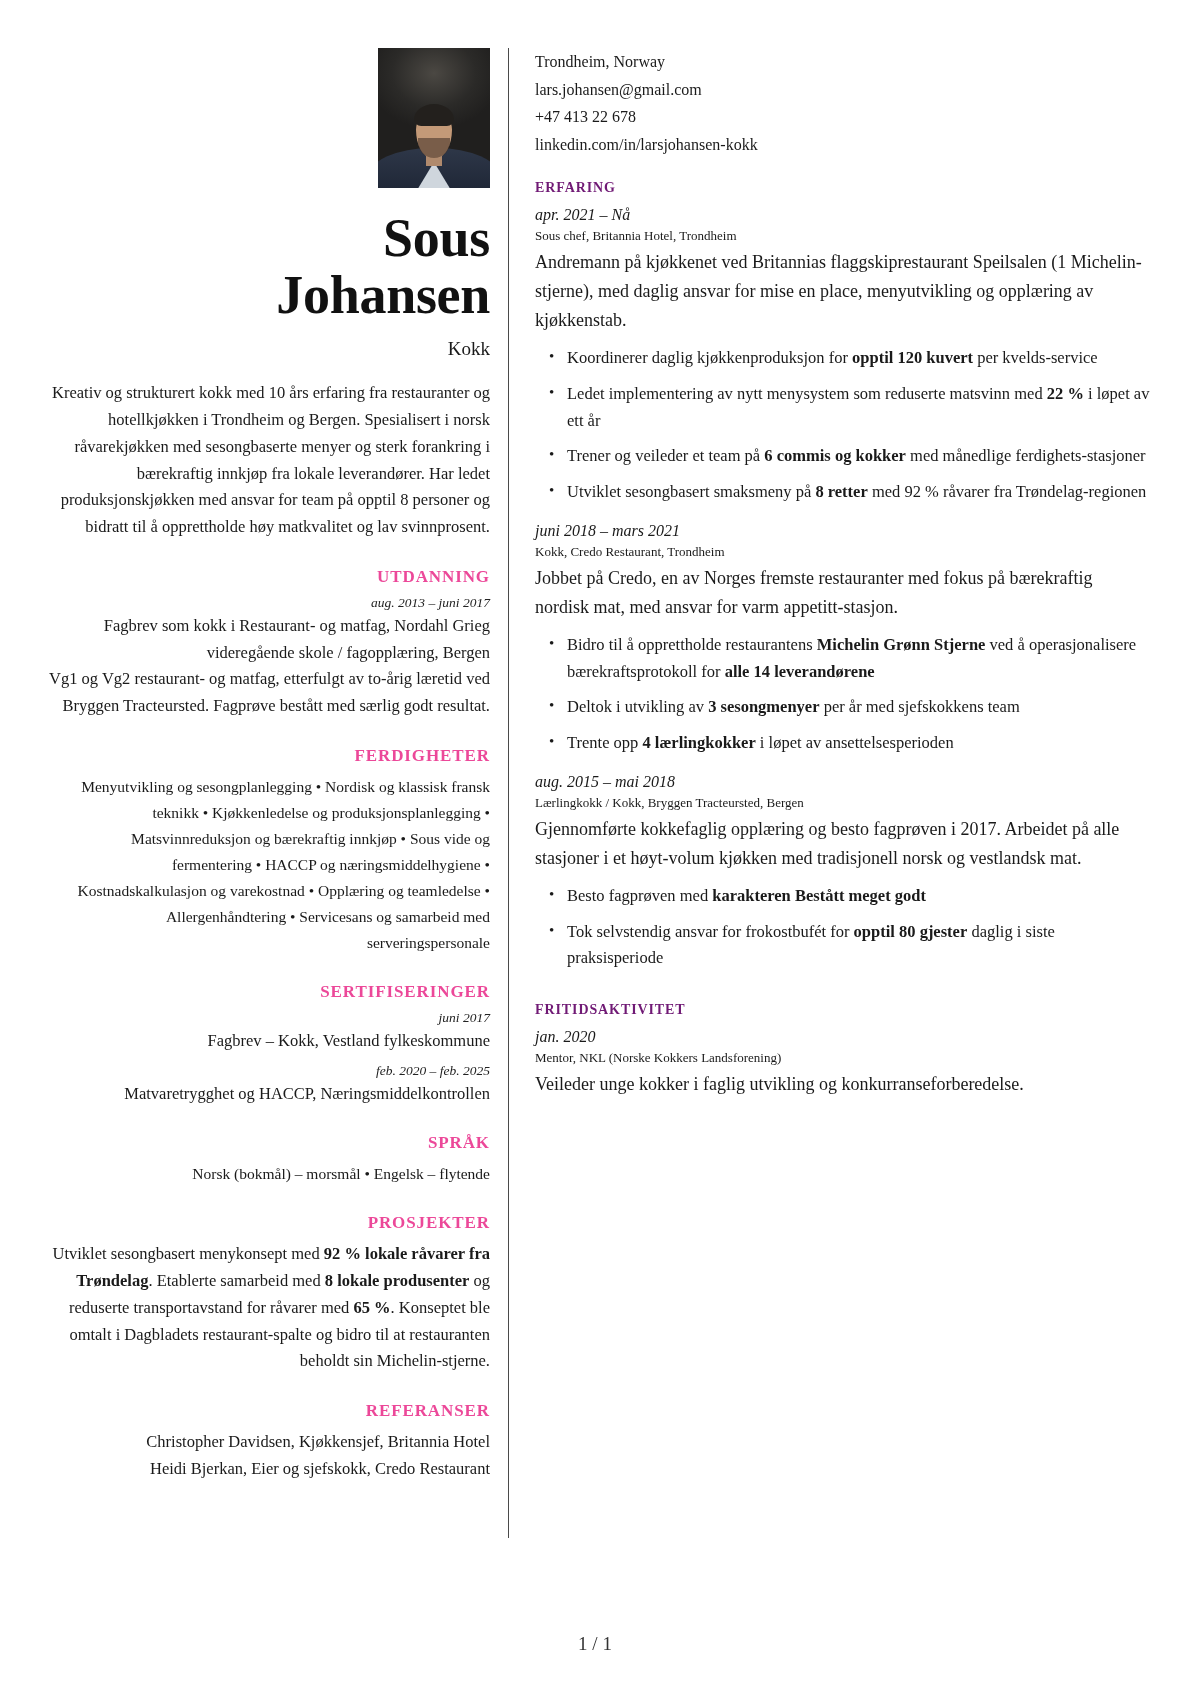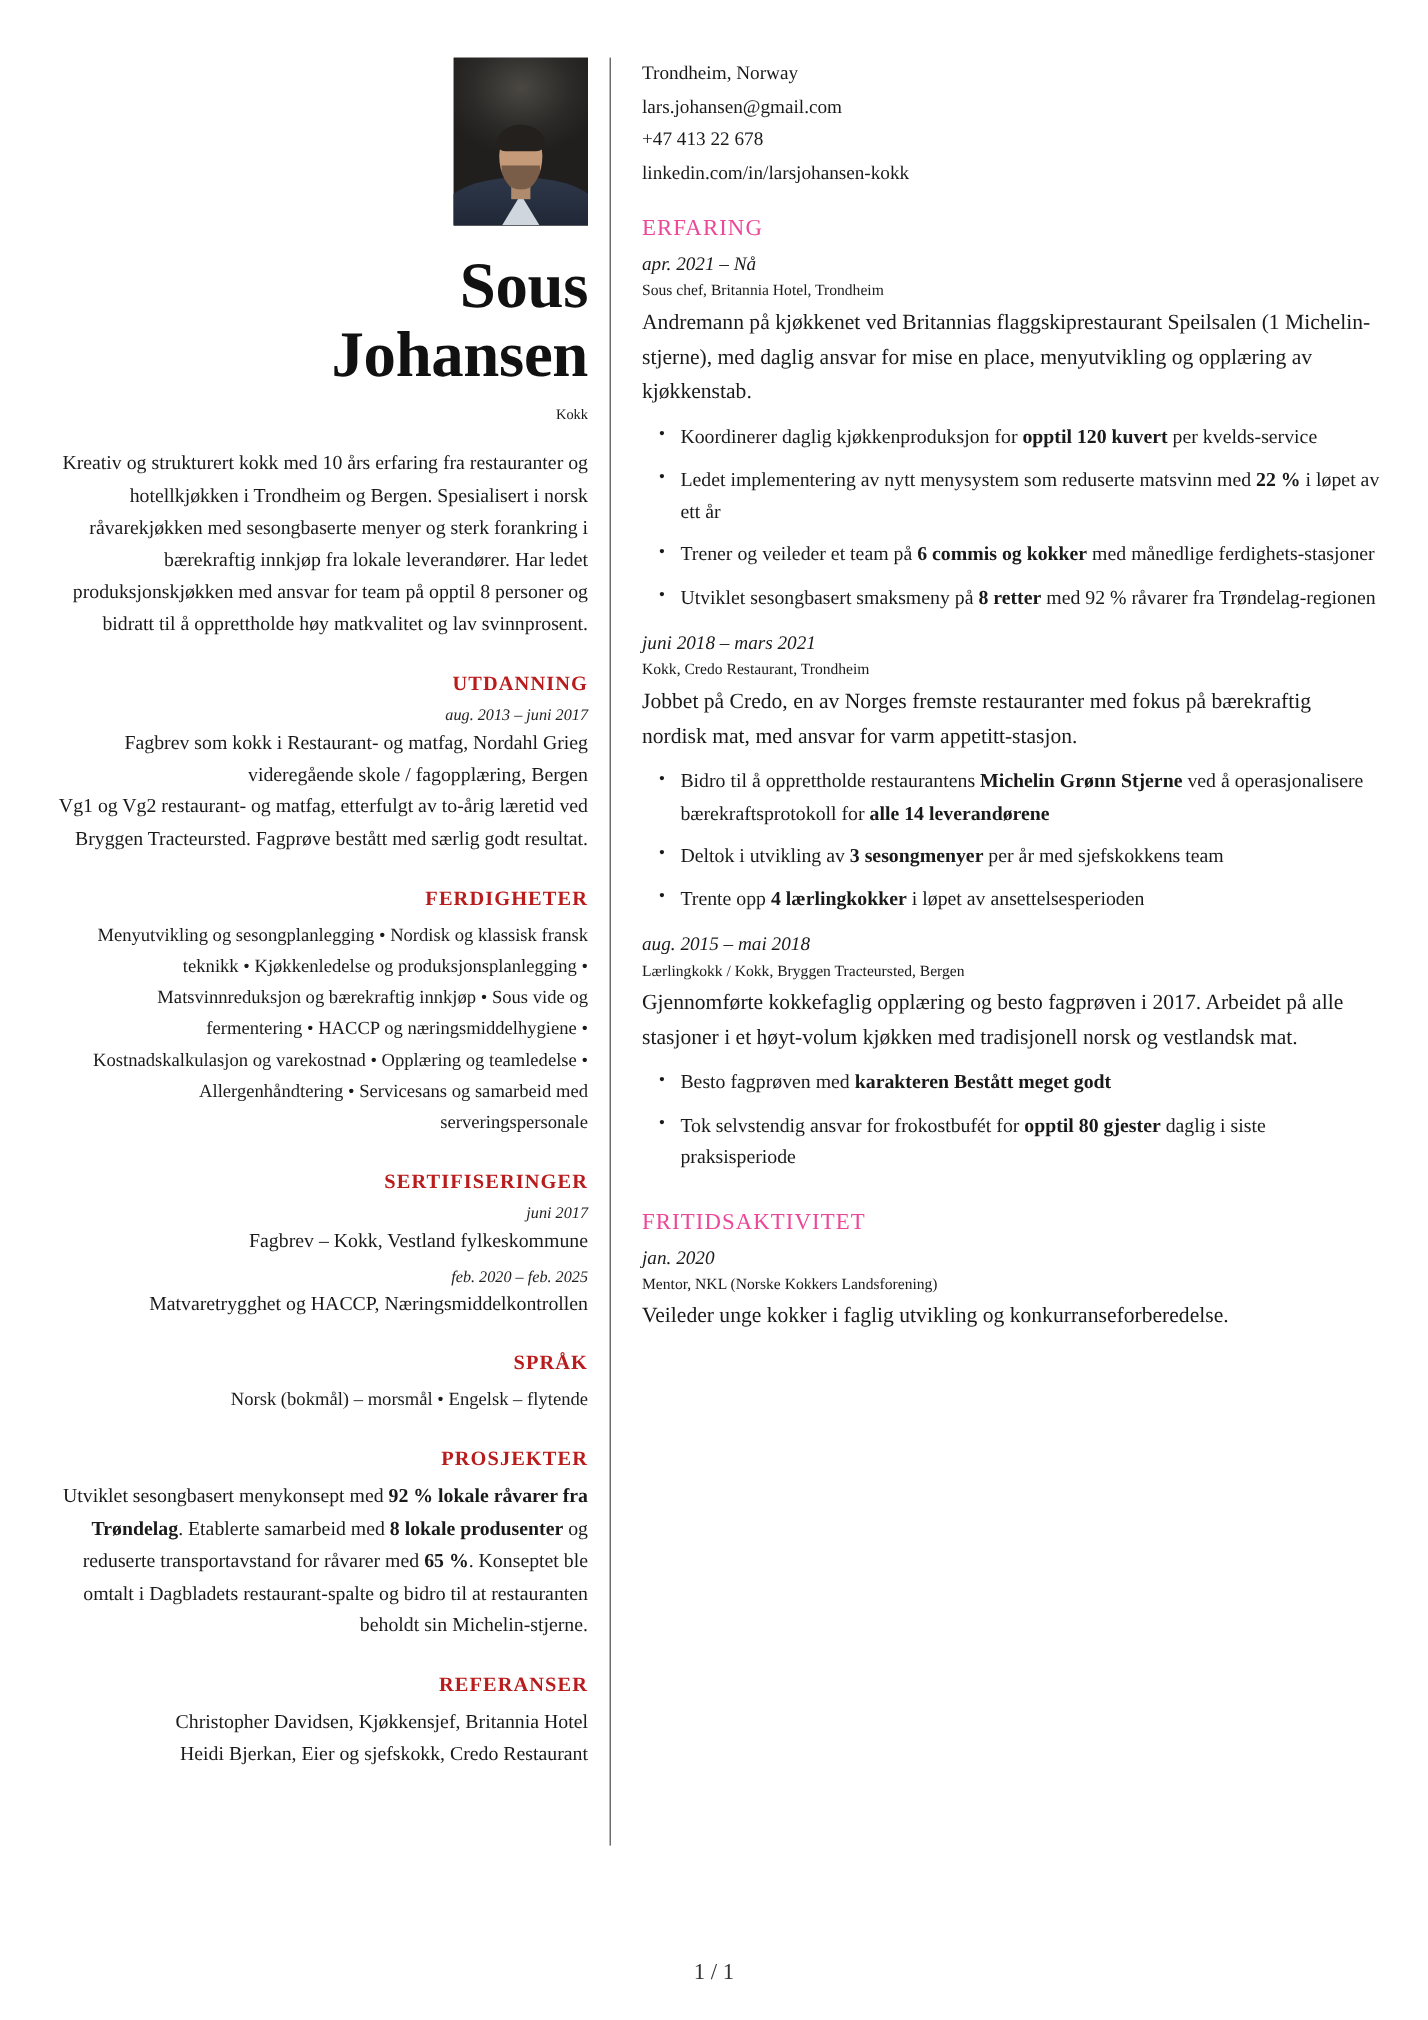--- a/index.html
+++ b/index.html
@@ -112,35 +112,35 @@
   .name {
     margin: 22px 0 0 0;
     font-size: 54px;
     line-height: 1.06;
     font-weight: 700;
     letter-spacing: -0.3px;
     color: #111111;
   }
   .job-title {
     margin-top: 14px;
-    font-size: 12px;
+    font-size: 19px;
     color: #1a1a1a;
   }
   .summary {
     margin-top: 20px;
     font-size: 16.5px;
     line-height: 1.62;
   }
   .sec-head {
     margin-top: 26px;
     margin-bottom: 8px;
     font-size: 17px;
     font-weight: 700;
     letter-spacing: 0.9px;
-    color: #b91c1c;
+    color: #ec4899;
   }
   .date {
     font-size: 13.5px;
     font-style: italic;
     margin-top: 8px;
     margin-bottom: 2px;
     color: #222222;
   }
   .body-text {
     font-size: 16.5px;
@@ -165,24 +165,24 @@
     box-sizing: border-box;
     text-align: left;
   }
   .contact-line {
     font-size: 16px;
     line-height: 1.72;
   }
   .r-sec-head {
     margin-top: 22px;
     margin-bottom: 6px;
-    font-size: 19px;
-    font-weight: 400;
+    font-size: 14px;
+    font-weight: 700;
     letter-spacing: 0.9px;
-    color: #ec4899;
+    color: #701a75;
   }
   .r-date {
     font-size: 16px;
     font-style: italic;
     margin-top: 16px;
     margin-bottom: 2px;
   }
   .r-role {
     font-size: 13px;
     line-height: 1.6;

